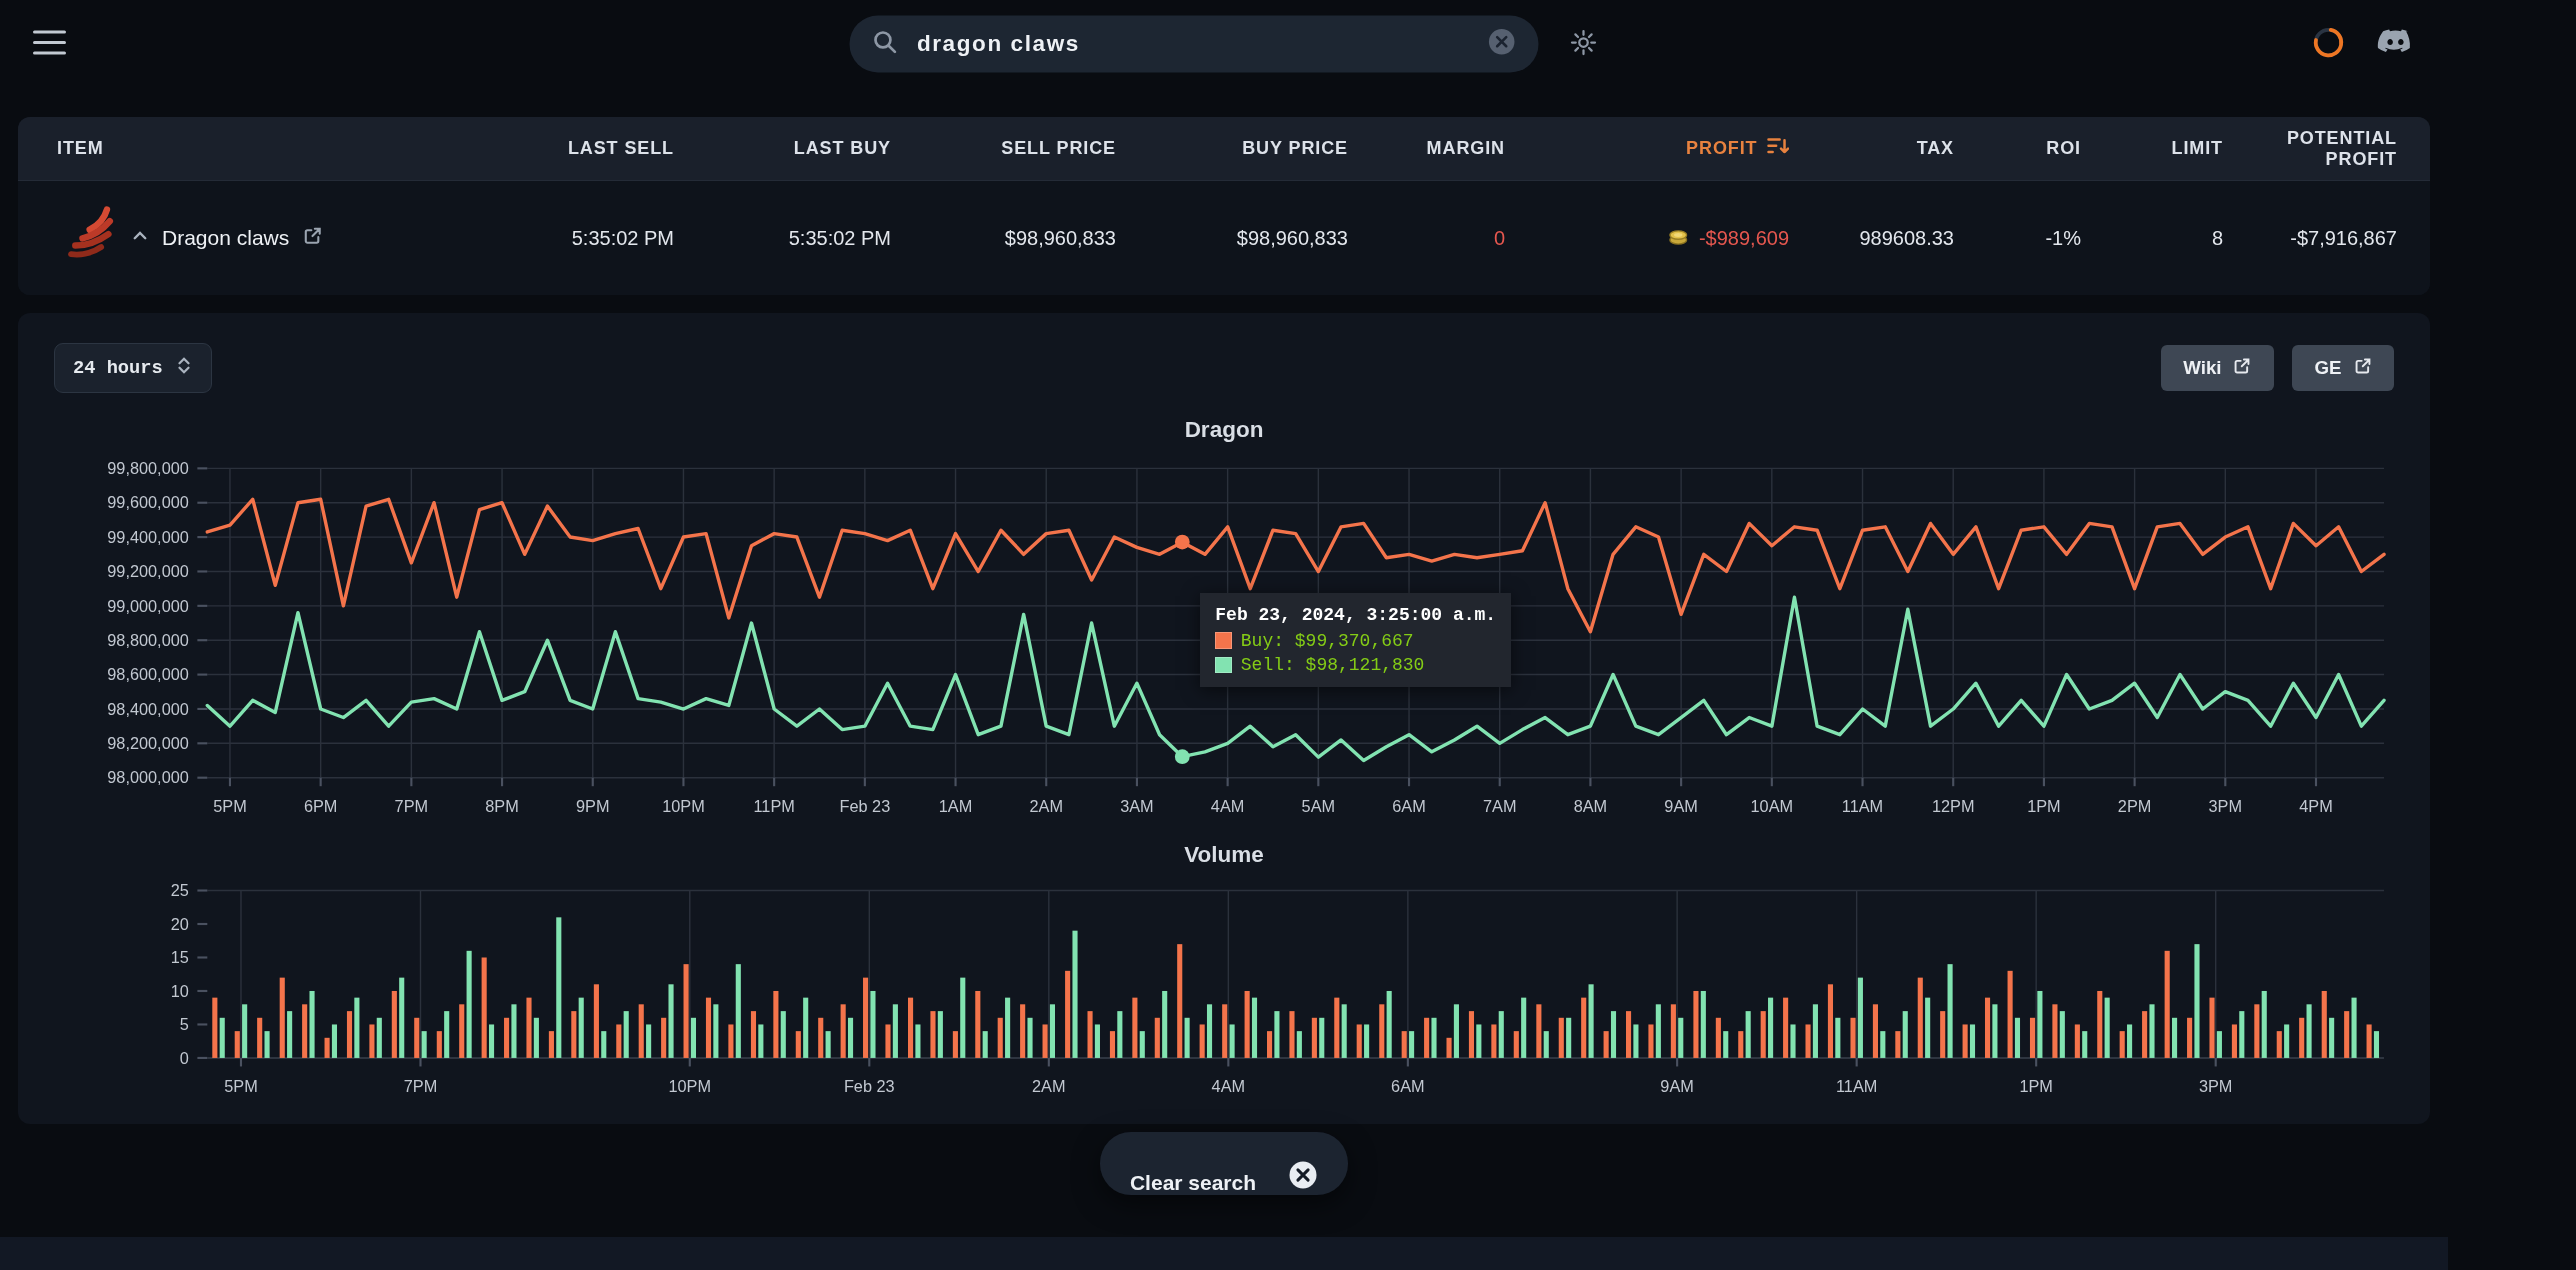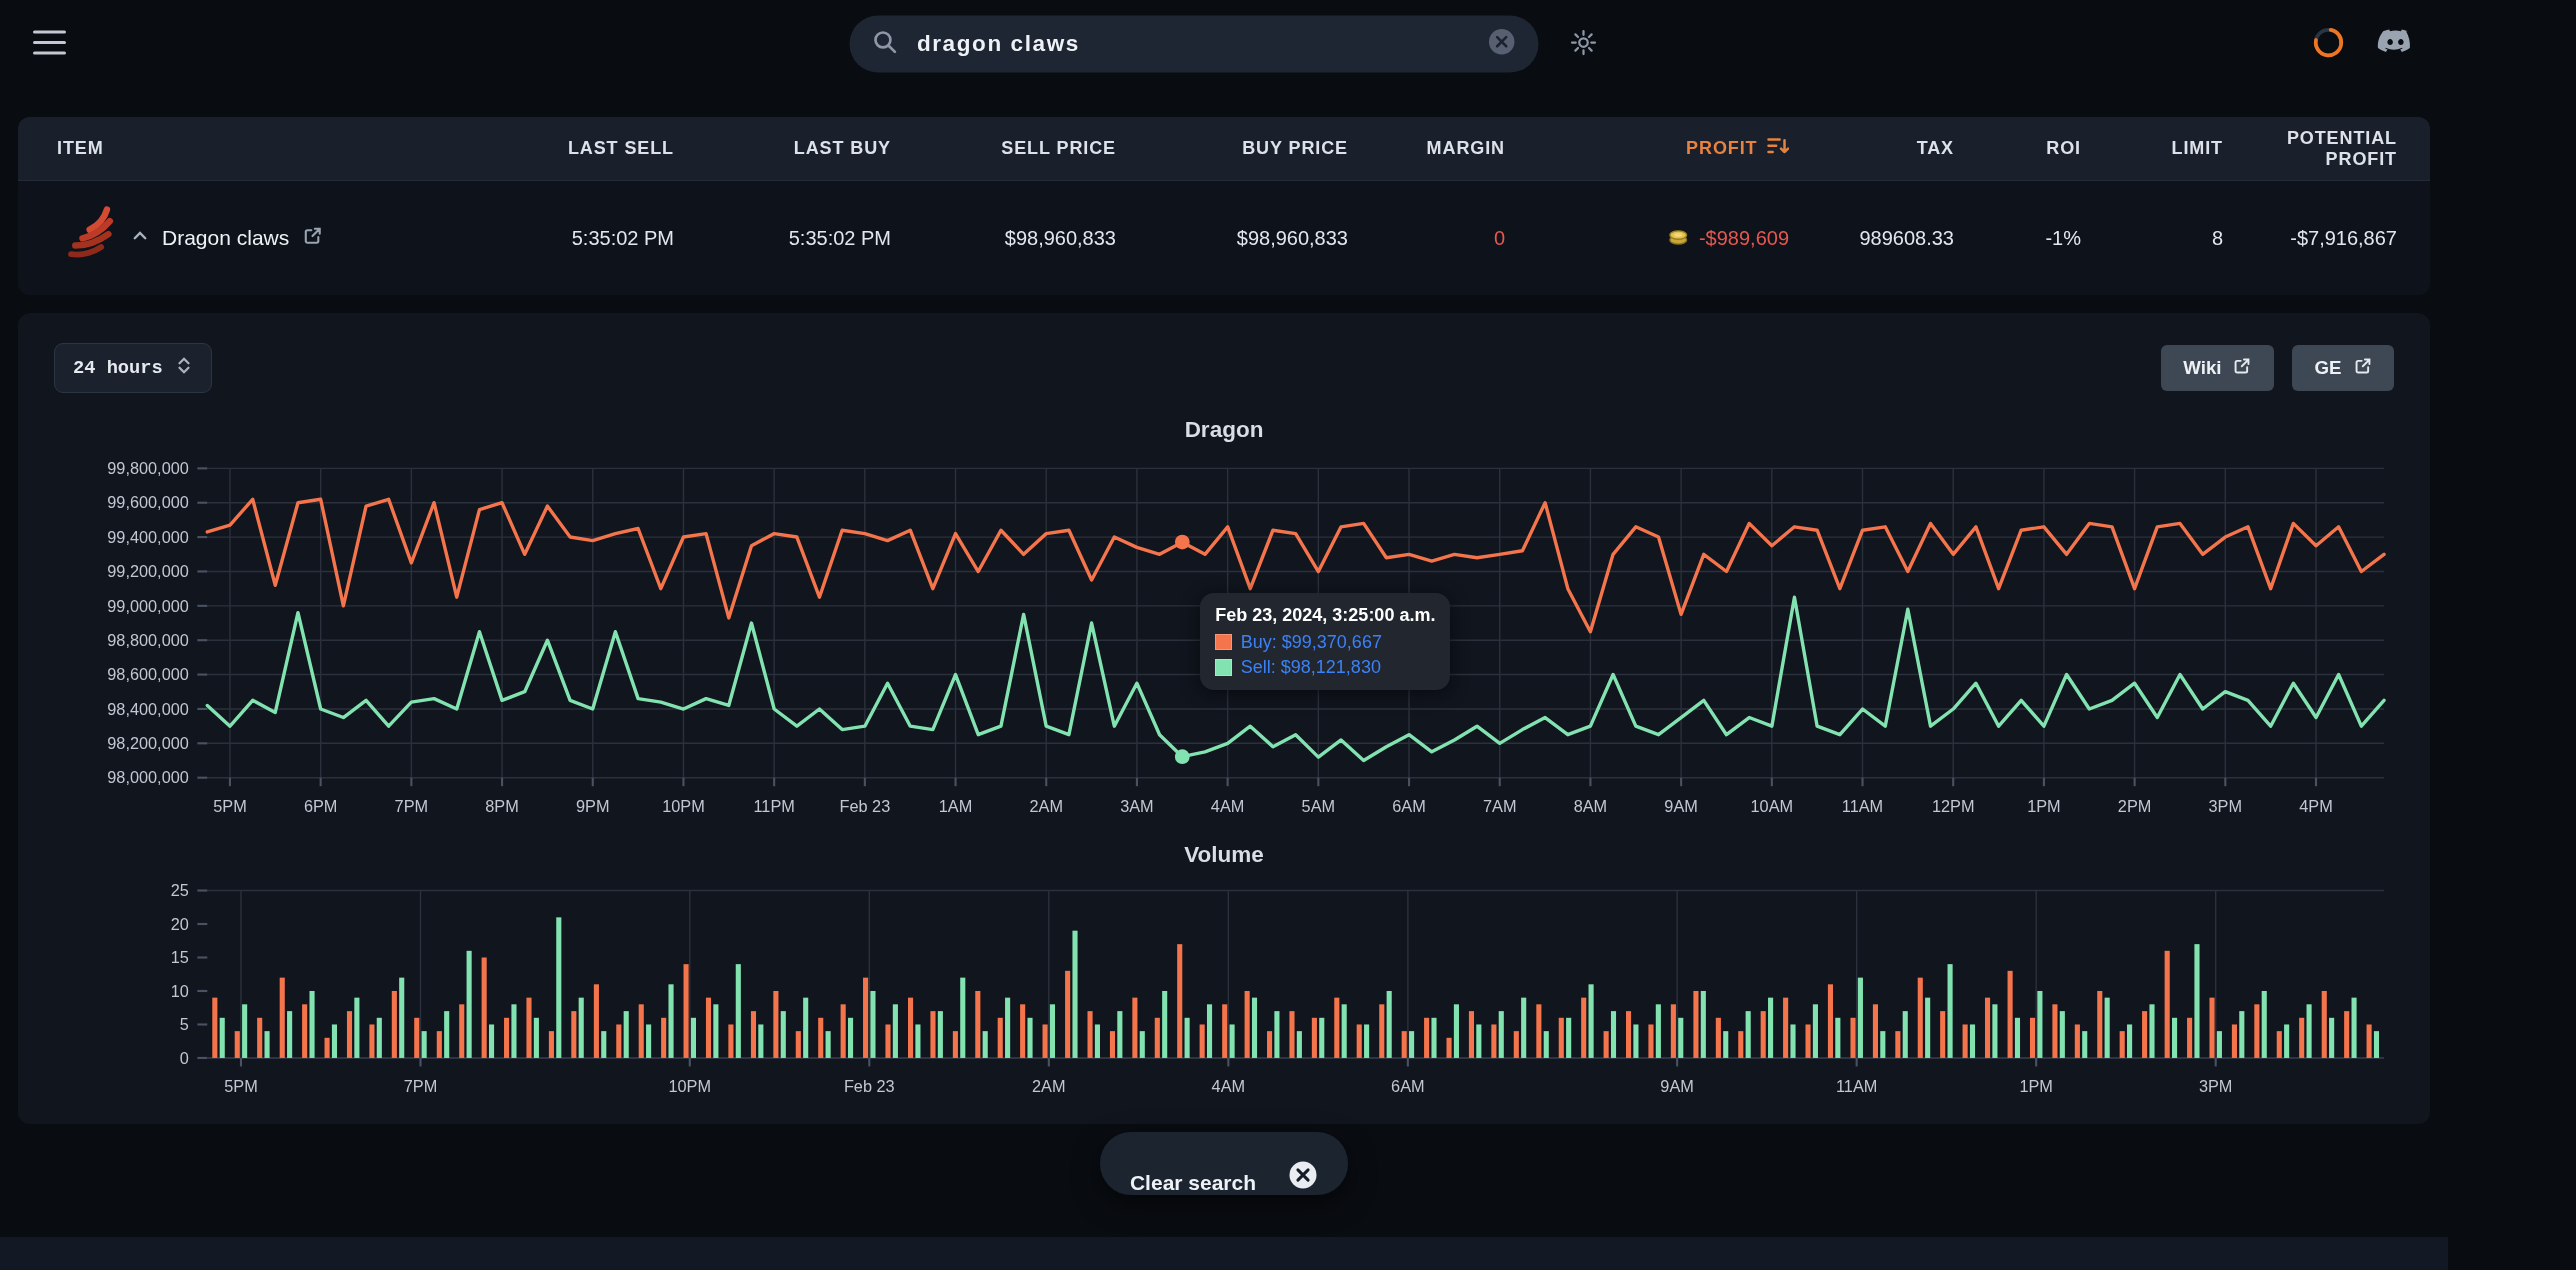--- a/index.html
+++ b/index.html
@@ -38,23 +38,23 @@
   .link-btns { margin-left:auto; display:flex; gap:18px; }
   .link-btn { display:flex; align-items:center; gap:12px; background:#3e4754; border:none; border-radius:6px; color:#eef1f5; font-size:18.7px; font-weight:600; padding:11.2px 22.5px; cursor:pointer; font-family:inherit; }
   .chart-title { text-align:center; color:#d9dee5; font-size:22.5px; font-weight:700; margin:24px 0 13.5px; }
   .chart-wrap { position:relative; }
   svg.chart { display:block; width:100%; height:auto; }
   .grid { stroke:#2b313c; stroke-width:1; }
   .tm { stroke:#4a5160; stroke-width:1.5; }
   .axis { stroke:#39404c; stroke-width:1; }
   .tick { font-size:11.5px; fill:#c2c8d1; font-family:"Liberation Sans", sans-serif; }
 
-  .tooltip { position:absolute; background:#22262e; border-radius:14px; padding:12px 15px; box-shadow:0 3px 16.5px rgba(0,0,0,.55); transform:translate(18px,0); white-space:nowrap; z-index:5; }
+  .tooltip { position:absolute; background:#22262e; border-radius:0; padding:12px 15px; box-shadow:0 3px 16.5px rgba(0,0,0,.55); transform:translate(18px,0); white-space:nowrap; z-index:5;font-family:Liberation Mono, monospace; }
   .tt-title { color:#ffffff; font-weight:700; font-size:18px; margin-bottom:6px; }
-  .tt-row { display:flex; align-items:center; gap:9px; color:#3b82f6; font-size:18px; margin-top:4.5px; }
+  .tt-row { display:flex; align-items:center; gap:9px; color:#84cc16; font-size:18px; margin-top:4.5px; }
   .tt-swatch { width:16.5px; height:16.5px; display:inline-block; border:0.7px solid rgba(255,255,255,.25); }
 
   
   .clear-wrap { display:flex; justify-content:center; margin-top:7.5px; }
   .clear-pill { display:flex; align-items:flex-end; gap:32px; background:#1c2430; border:none; border-radius:31px; height:63px; padding:0 30px; color:#eef1f5; font-size:21px; font-weight:600; cursor:pointer; box-shadow:0 9px 27px rgba(0,0,0,.5); font-family:Liberation Sans, sans-serif; }
 
   .bottom-strip { position:absolute; left:0; right:0; bottom:0; height:34px; background:#121824; }
 </style>
 </head>
 <body>

